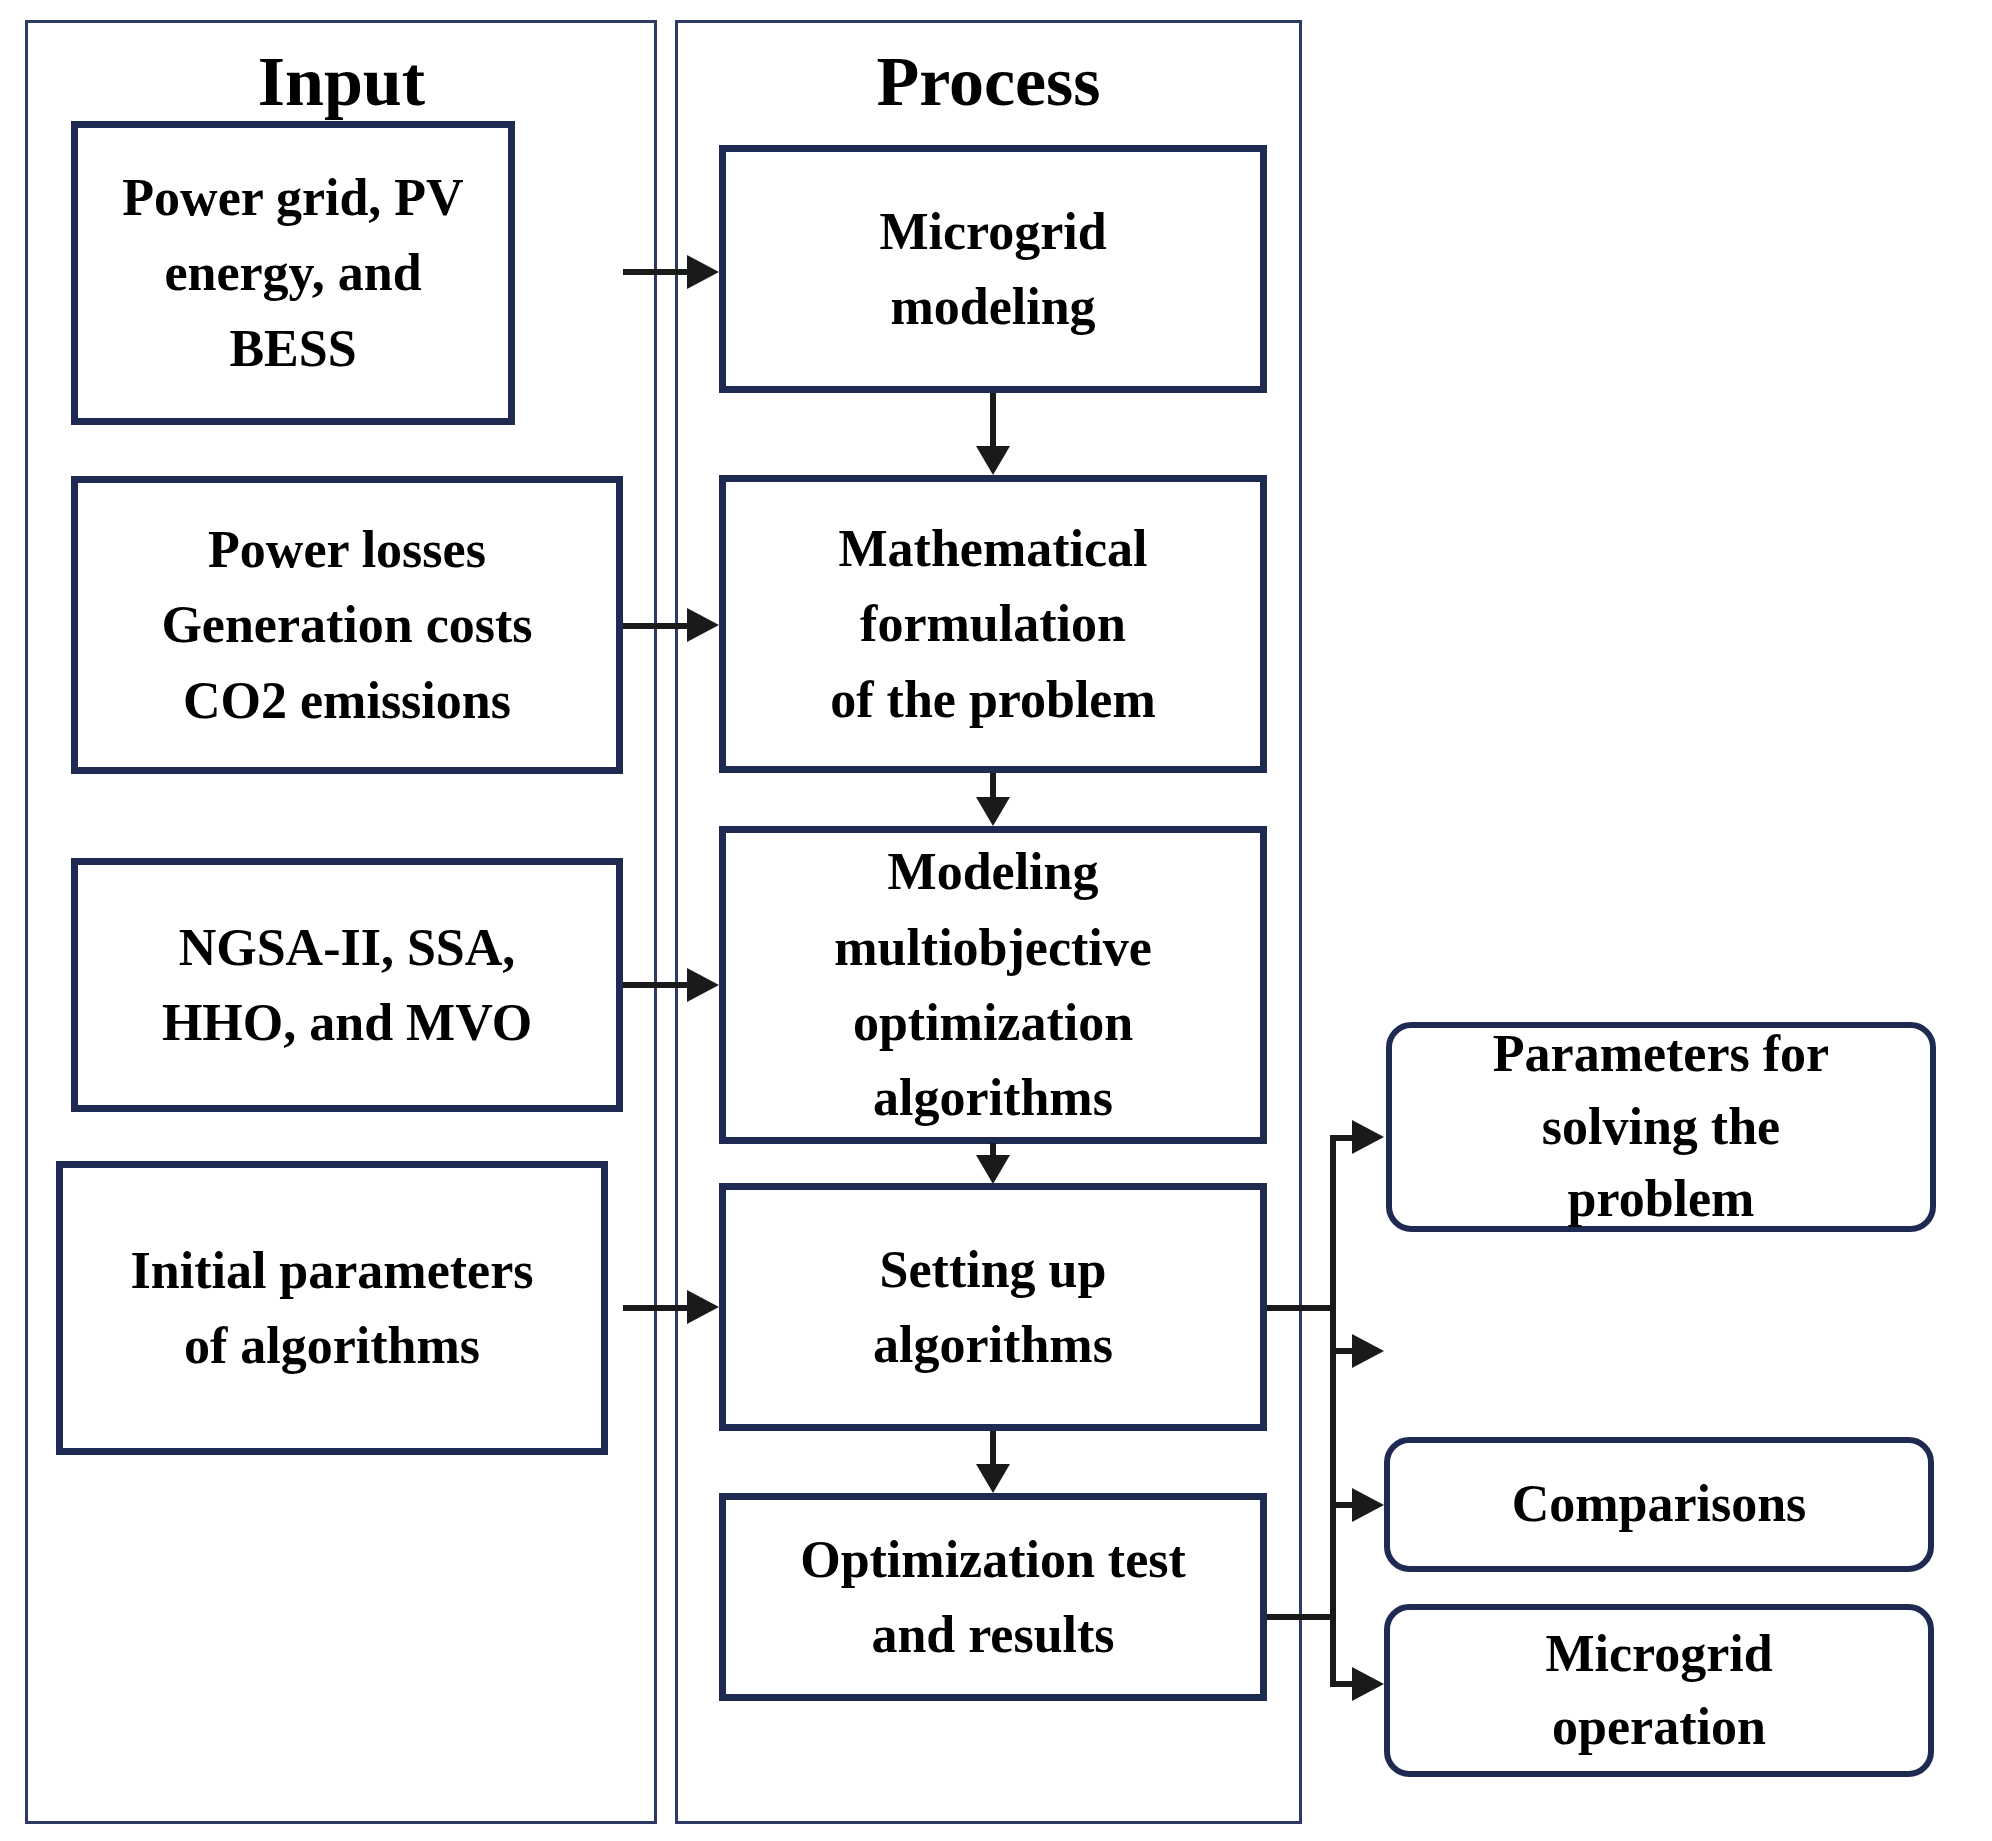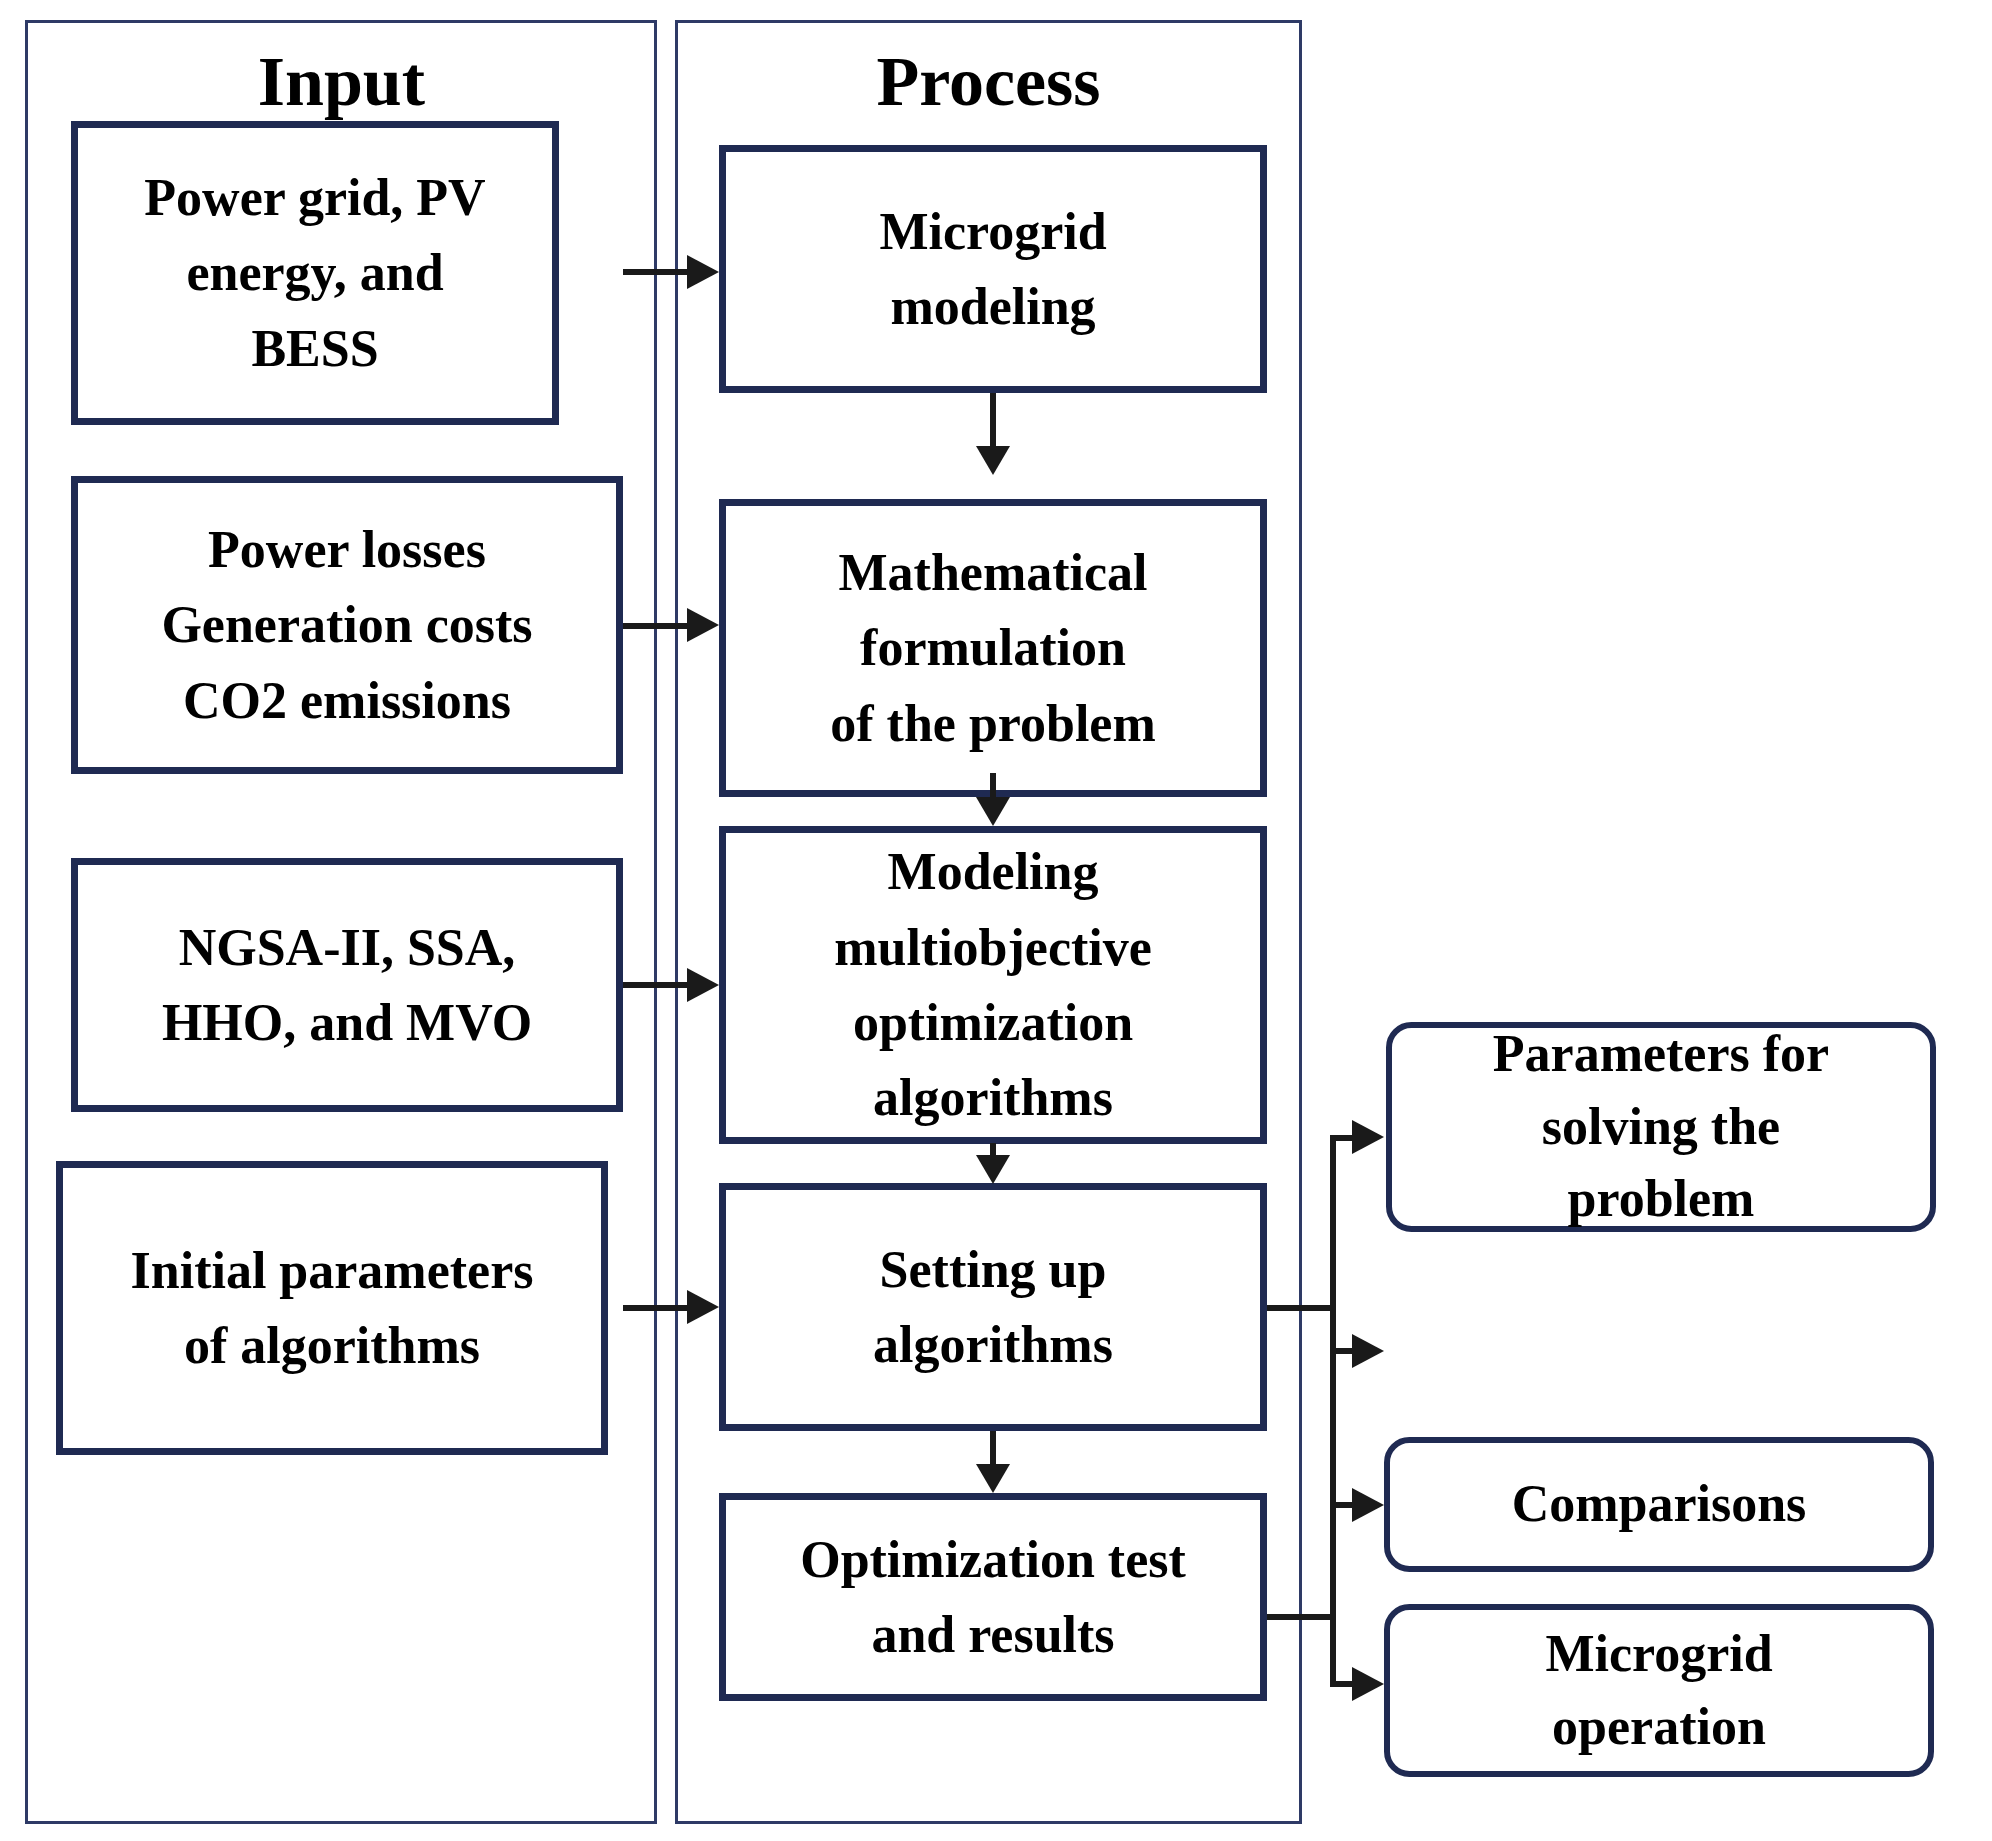--- a/index.html
+++ b/index.html
@@ -72,21 +72,21 @@
 
 <div class="canvas">
 
   <section class="panel" style="left:25.4px;width:632px;">
     <h2 class="panel-title">Input</h2>
   </section>
   <section class="panel" style="left:675px;width:627px;">
     <h2 class="panel-title">Process</h2>
   </section>
 
-  <div class="box" style="left:71px;top:121px;width:488px;height:304px;">
+  <div class="box" style="left:71px;top:121px;width:444px;height:304px;">
     <span class="lbl">Power grid, PV
 energy, and
 BESS</span>
   </div>
   <div class="box" style="left:71px;top:476px;width:552px;height:298px;text-align:center;">
     <span class="lbl">Power losses
 Generation costs
 CO2 emissions</span>
   </div>
   <div class="box" style="left:71px;top:858px;width:552px;height:254px;">
@@ -95,21 +95,21 @@
   </div>
   <div class="box" style="left:56px;top:1161px;width:552px;height:294px;align-items:center;">
     <span class="lbl">Initial parameters
 of algorithms</span>
   </div>
 
   <div class="box" style="left:719px;top:145px;width:548px;height:248px;">
     <span class="lbl">Microgrid
 modeling</span>
   </div>
-  <div class="box" style="left:719px;top:475px;width:548px;height:298px;margin-top:24px;">
+  <div class="box" style="left:719px;top:475px;width:548px;height:298px;">
     <span class="lbl">Mathematical
 formulation
 of the problem</span>
   </div>
   <div class="box" style="left:719px;top:826px;width:548px;height:318px;">
     <span class="lbl">Modeling
 multiobjective
 optimization
 algorithms</span>
   </div>

